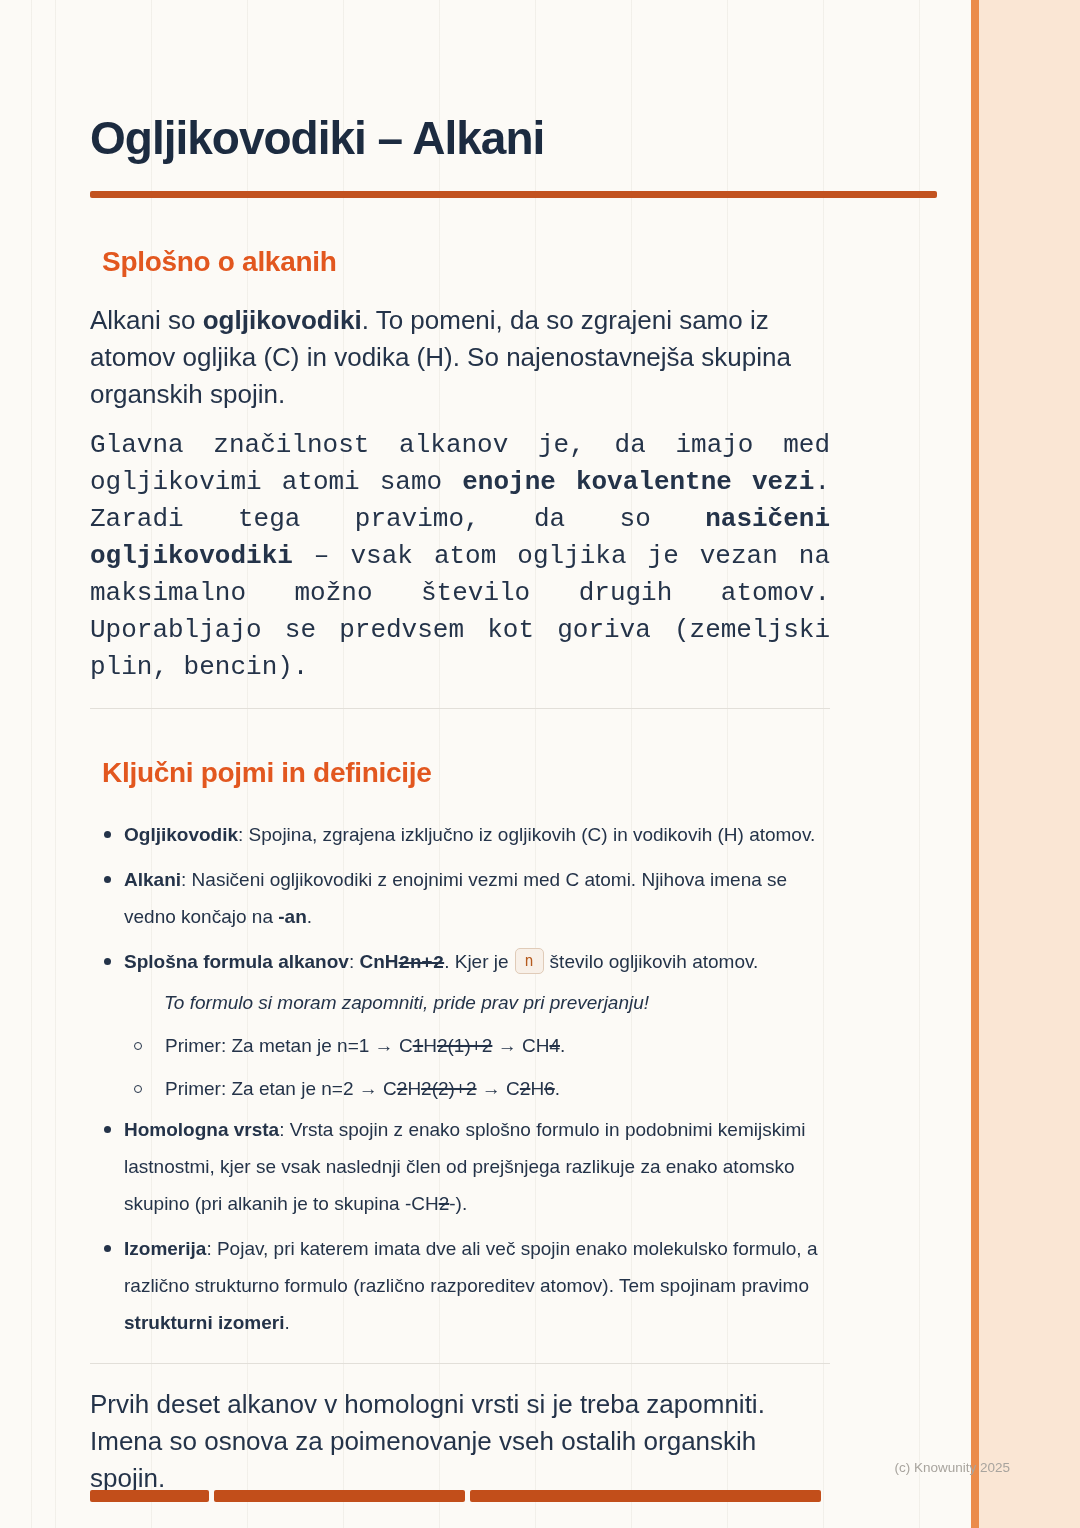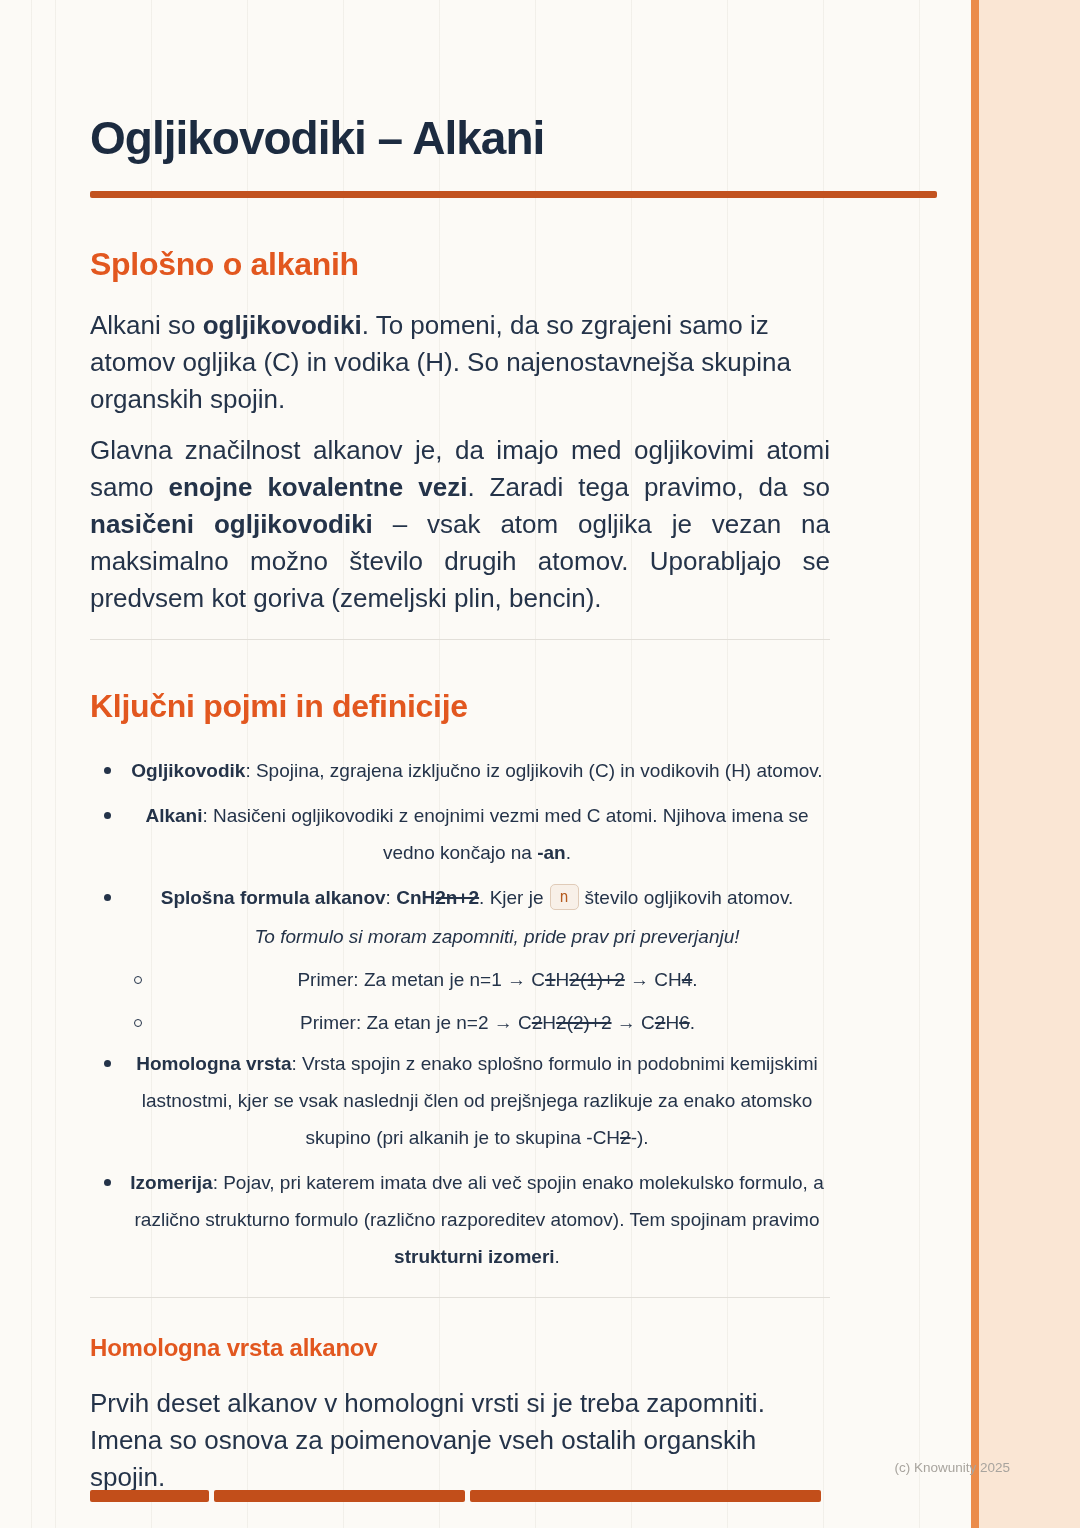--- a/index.html
+++ b/index.html
@@ -15,46 +15,46 @@
     color:#243349;
   }
   .edge-band{position:absolute;left:979px;top:0;right:0;height:100%;background:#FAE6D4;}
   .edge-line{position:absolute;left:971px;top:0;width:8px;height:100%;background:#EB8C4B;}
 
   .content{position:absolute;left:90px;top:112px;width:847px;}
 
   h1{margin:0;font-size:46px;line-height:1.15;font-weight:700;letter-spacing:-1px;color:#1C2B40;}
   .title-rule{margin-top:26px;height:7px;background:#C2521F;border-radius:2px;width:847px;}
 
-  h2{margin:46px 0 0;font-size:32px;line-height:1.3;font-weight:700;color:#E2571F;letter-spacing:-0.3px;}
+  h2{margin:46px 12px 0;font-size:28px;line-height:1.3;font-weight:700;color:#E2571F;letter-spacing:-0.3px;}
   h3{margin:34px 0 0;font-size:24px;line-height:1.3;font-weight:700;color:#E2571F;letter-spacing:-0.2px;}
 
   .para{margin:22px 0 0;width:740px;font-size:26px;line-height:37px;}
-  .para.tight{margin-top:14px;}
+  .para.tight{margin-top:14px;font-family:Liberation Mono, monospace;}
   .para.justify{text-align:justify;}
 
   .divider{margin:22px 0 0;width:740px;border:none;border-top:1.5px solid #E2DFD9;}
 
-  .list{margin-top:24px;padding-left:14px;width:726px;text-align:center;}
+  .list{margin-top:24px;padding-left:14px;width:726px;}
   .li{display:flex;gap:13px;margin-top:8px;}
   .li.gap-lg{margin-top:4px;}
   .li:first-child{margin-top:0;}
   .dot{flex:0 0 auto;width:7px;height:7px;margin-top:15px;border-radius:50%;background:#243349;}
   .circle{flex:0 0 auto;width:6px;height:6px;margin-top:15px;border-radius:50%;border:1.7px solid #243349;background:transparent;}
   .li-body{flex:1;font-size:19px;line-height:37px;}
   .note{margin-top:2px;margin-left:40px;}
   .sublist{margin-top:4px;padding-left:10px;}
   .sli{display:flex;gap:23px;margin-top:6px;}
   .sli-body{flex:1;font-size:19px;line-height:37px;}
 
   
   .rt-b{font-weight:700;}
   .rt-i{font-style:italic;}
   .rt-strike{text-decoration:line-through;text-decoration-thickness:1.5px;}
-  .rt-b.rt-strike{font-weight:700;}
+  .rt-b.rt-strike{font-weight:700;font-family:Liberation Mono, monospace;}
   .rt-chip{
     display:inline-block;
     margin:0 6px;
     padding:0 9px;
     background:#F8F0E8;
     border:1px solid #E0CBB8;
     border-radius:5px;
     font-family:"DejaVu Sans Mono", monospace;
     font-size:15px;
     line-height:24px;
@@ -129,21 +129,20 @@
 
       <div class="li">
         <span class="dot"></span>
         <div class="li-body"><span class="rt-b">Izomerija</span><span>: Pojav, pri katerem imata dve ali več spojin enako molekulsko formulo, a različno strukturno formulo (različno razporeditev atomov). Tem spojinam pravimo </span><span class="rt-b">strukturni izomeri</span><span>.</span></div>
       </div>
 
     </div>
 
     <hr class="divider">
 
-    <h3>Homologna vrsta alkanov</h3>
 
     <p class="para"><span>Prvih deset alkanov v homologni vrsti si je treba zapomniti. Imena so osnova za poimenovanje vseh ostalih organskih spojin.</span></p>
 
   </div>
 
   <div class="credit">(c) Knowunity 2025</div>
 
   <div class="table-bar">
     <div class="seg seg-1"></div>
     <div class="seg seg-2"></div>

